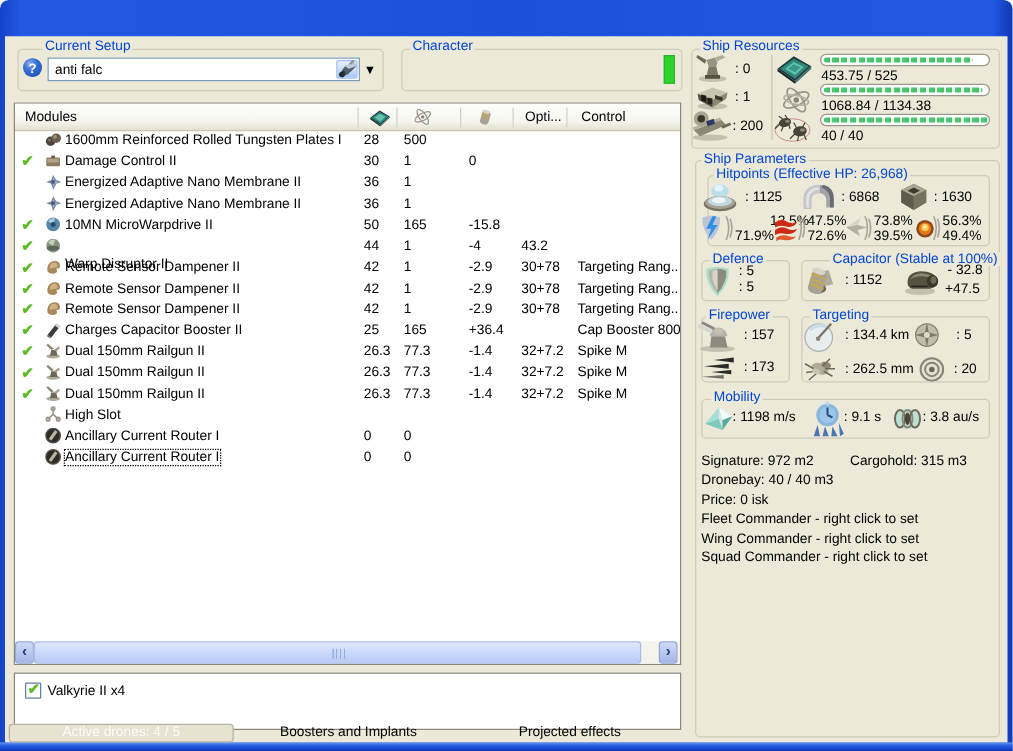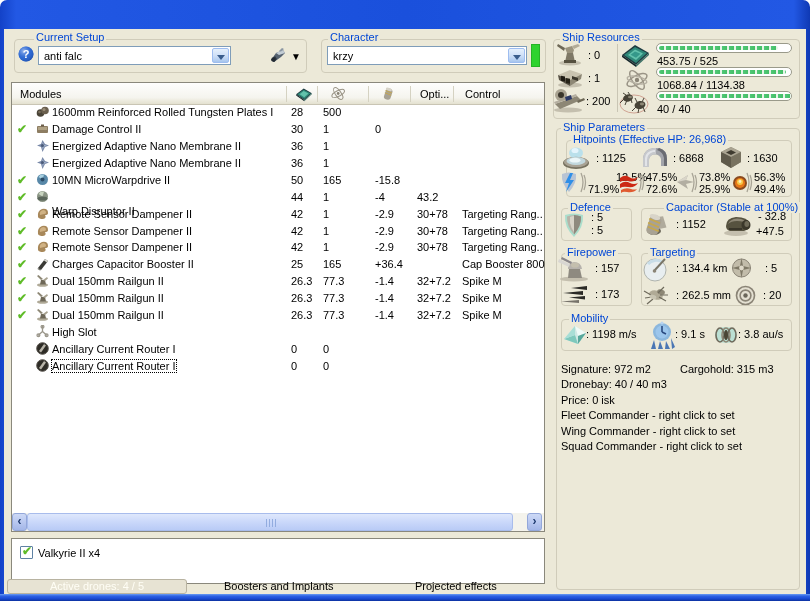--- a/index.html
+++ b/index.html
@@ -63,39 +63,35 @@
     <circle cx="8" cy="8" r="7.5" fill="url(#hg)"></circle>
     <defs>
         <radialGradient id="hg" cx="0.35" cy="0.3" r="0.9">
           <stop offset="0" stop-color="#9db9ed"></stop>
           <stop offset="0.5" stop-color="#3a72d8" stop-opacity="0.4"></stop>
           <stop offset="1" stop-color="#123c90"></stop>
         </radialGradient>
       </defs>
     <text x="8" y="12" font-size="11" font-weight="bold" fill="#fff" text-anchor="middle">?</text>
   </svg>
-  <div class="fld" style="left:38px; top:46px; width:193px; height:19px;">
+  <div class="fld" style="left:38px; top:46px; width:250px; height:19px;">
       <span class="combo-text">anti falc</span>
       <span class="combo-btn"></span>
     </div>
   <svg class="ic" style="left:269px;top:47px" width="18" height="17" viewBox="0 0 18 17">
     <path d="M2 13 L7 6 L14 3 L16 6 L12 10 L5 15 Z" fill="#55616e"></path>
     <path d="M7 6 L14 3 L16 6 L10 8 Z" fill="#c2ccd4"></path>
     <path d="M2 13 L6 9 L8 12 L5 15 Z" fill="#323c46"></path>
     <circle cx="4.5" cy="12.5" r="2.2" fill="#232b33"></circle>
     <path d="M10 4 L13 1 L15 2 L12 4.5 Z" fill="#8a96a2"></path>
   </svg>
   <span class="t" style="left:291px;top:51px;color:#000;font-size:10px">▼</span>
   
   <div class="gb" style="left:321px; top:39px; width:225px; height:34px;"></div>
   <span class="gblabel" style="left:328px; top:32px;">Character</span>
-  <div class="fld" style="left:327px; top:46px; width:200px; height:19px;">
-      <span class="combo-text">krzy</span>
-      <span class="combo-btn"></span>
-    </div>
   <div class="abs" style="left:531px;top:44px;width:9px;height:23px;background:#2ed32e;border:1px solid #25b425"></div>
   
   <div class="gb" style="left:553px; top:39px; width:247px; height:80px;"></div>
   <span class="gblabel" style="left:560px; top:32px;">Ship Resources</span>
   <div class="abs" style="left:617px;top:44px;width:1px;height:68px;background:#c9c5b4"></div>
   
   <svg class="ic" style="left:556px;top:42px" width="29" height="24" viewBox="0 0 29 24">
     <ellipse cx="14" cy="21" rx="11" ry="2.5" fill="#c4bfae"></ellipse>
     <path d="M9 20 L11 11 L17 11 L19 20 Z" fill="#7e7866"></path>
     <path d="M11 11 L9 6 L16 4 L18 8 L17 11 Z" fill="#9a937e"></path>
@@ -227,21 +223,21 @@
       </svg>
   <span class="t" style="left:646px;top:171px">47.5%</span><span class="t" style="left:646px;top:183px">72.6%</span>
   
   <svg class="ic" style="left:676px;top:172px" width="19" height="21" viewBox="0 0 19 21">
     <path d="M1 10 L12 3 L10 8 L18 10 L10 12 L12 17 Z" fill="#b2aea2"></path>
     <path d="M1 10 L12 3 L10 8 Z" fill="#d8d4c8"></path>
   </svg>
   <svg class="ic" style="left:691px;top:172px" width="7" height="21" viewBox="0 0 7 21">
         <path d="M1 1 Q5 10 1 20 M4 3 Q7 10 4 18" stroke="#a8a496" fill="none" stroke-width="1.3"></path>
       </svg>
-  <span class="t" style="left:699px;top:171px">73.8%</span><span class="t" style="left:699px;top:183px">25.9%</span>
+  <span class="t" style="left:699px;top:171px">73.8%</span><span class="t" style="left:699px;top:183px">39.5%</span>
   
   <svg class="ic" style="left:731px;top:172px" width="19" height="21" viewBox="0 0 19 21">
     <circle cx="9" cy="11" r="7" fill="#8a4a1e"></circle>
     <circle cx="9" cy="11" r="5" fill="#e87818"></circle>
     <circle cx="9" cy="10" r="3" fill="#f8c848"></circle>
     <circle cx="9" cy="9.5" r="1.4" fill="#fdf0c0"></circle>
   </svg>
   <svg class="ic" style="left:746px;top:172px" width="7" height="21" viewBox="0 0 7 21">
         <path d="M1 1 Q5 10 1 20 M4 3 Q7 10 4 18" stroke="#a8a496" fill="none" stroke-width="1.3"></path>
       </svg>

